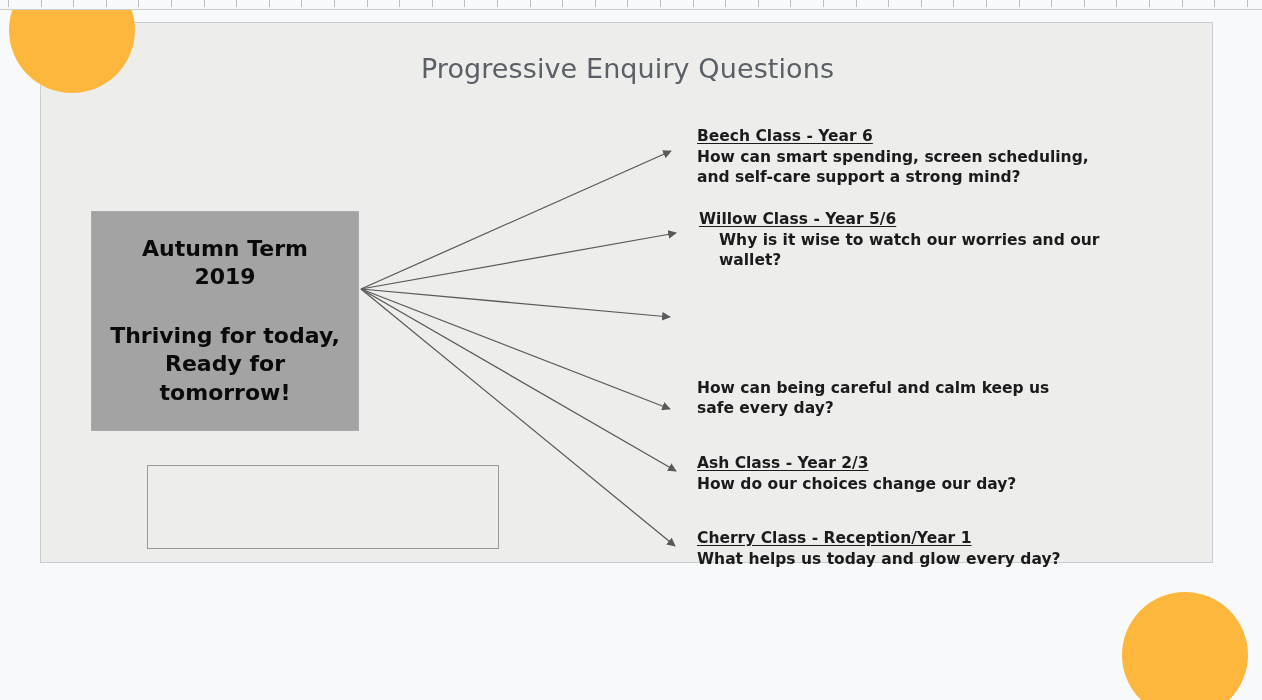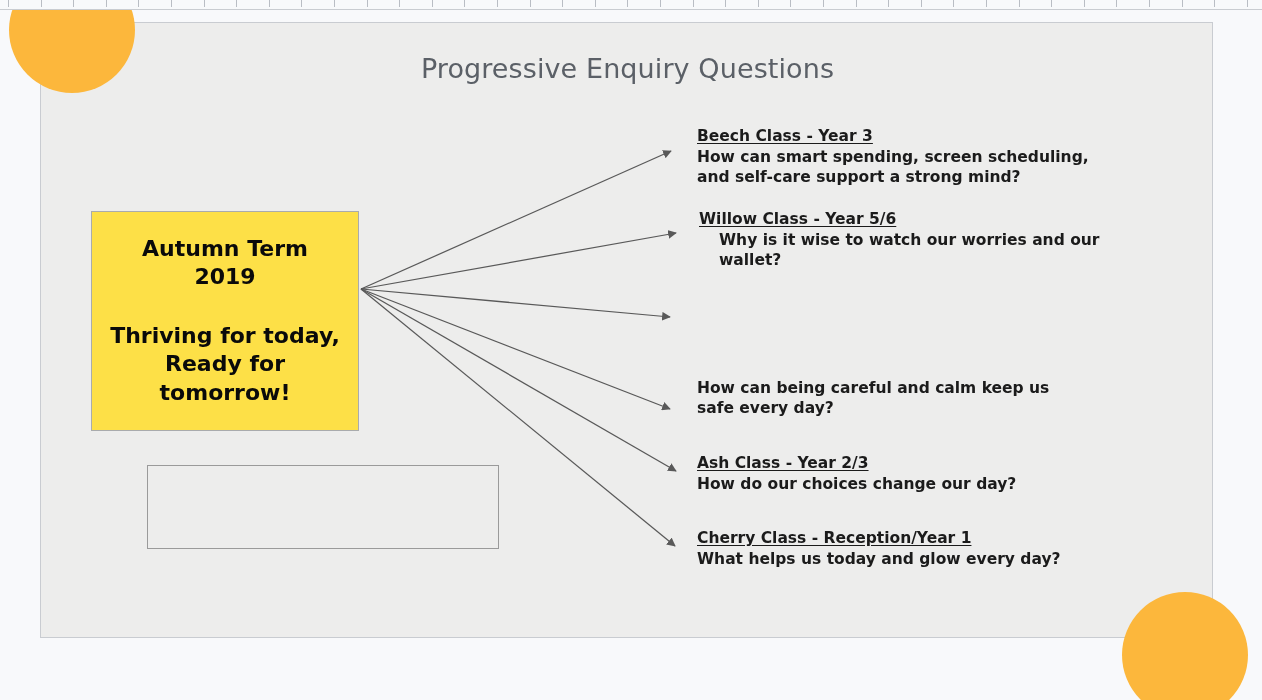--- a/index.html
+++ b/index.html
@@ -39,21 +39,21 @@
     border-radius: 50%;
     background: #FCB73C;
   }
   #circle-tl { left: 9px;   top: -33px;  width: 126px; height: 126px; z-index: 5; }
   #circle-br { left: 1122px; top: 592px; width: 126px; height: 126px; z-index: 5; }
 
   
   #slide {
     position: absolute;
     left: 40px; top: 22px;
-    width: 1173px; height: 616px;
+    width: 1173px; height: 541px;
     background: #ededec;
     border: 1px solid #c9ccd1;
     box-sizing: border-box;
     z-index: 2;
   }
 
   
   #slide-title {
     position: absolute;
     left: 0; top: 30px;
@@ -63,21 +63,21 @@
     font-weight: 400;
     color: #5b6067;
     letter-spacing: .1px;
   }
 
   
   #term-box {
     position: absolute;
     left: 50px; top: 188px;
     width: 268px; height: 220px;
-    background: #fde047;
+    background: #a3a3a3;
     border: 1px solid #a9abad;
     box-sizing: border-box;
     display: flex;
     flex-direction: column;
     align-items: center;
     justify-content: center;
     color: #0a0a0a;
     font-weight: 700;
     font-size: 22px;
     line-height: 1.30;
@@ -200,21 +200,21 @@
       <div class="term-line1">Autumn Term</div>
       <div class="term-line1">2019</div>
       <div class="term-line2">Thriving for today, Ready for tomorrow!</div>
     </div>
 
     <div id="placeholder-box">
       <span></span>
     </div>
 
     <div class="branch" style="left:656px; top:103px;">
-      <div class="b-title">Beech Class - Year 3</div>
+      <div class="b-title">Beech Class - Year 6</div>
       <div class="b-q">How can smart spending, screen scheduling, and self-care support a strong mind?</div>
     </div>
 
     <div class="branch" style="left:658px; top:186px;">
       <div class="b-title">Willow Class - Year 5/6</div>
       <div class="b-q" style="max-width:430px;margin-left:20px;">Why is it wise to watch our worries and our wallet?</div>
     </div>
 
 
     <div class="branch" style="left:656px; top:355px;">

